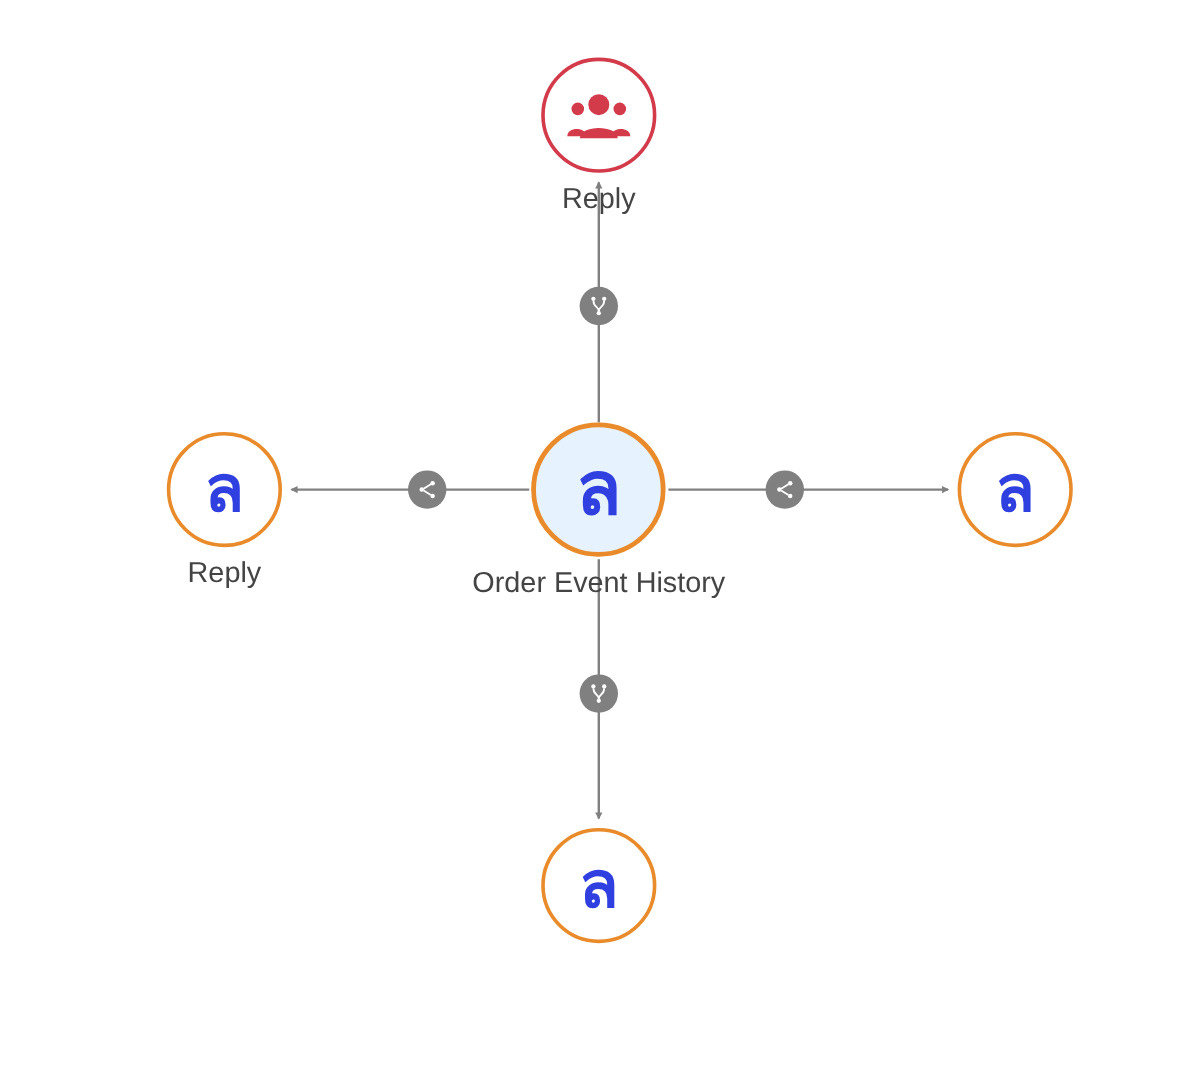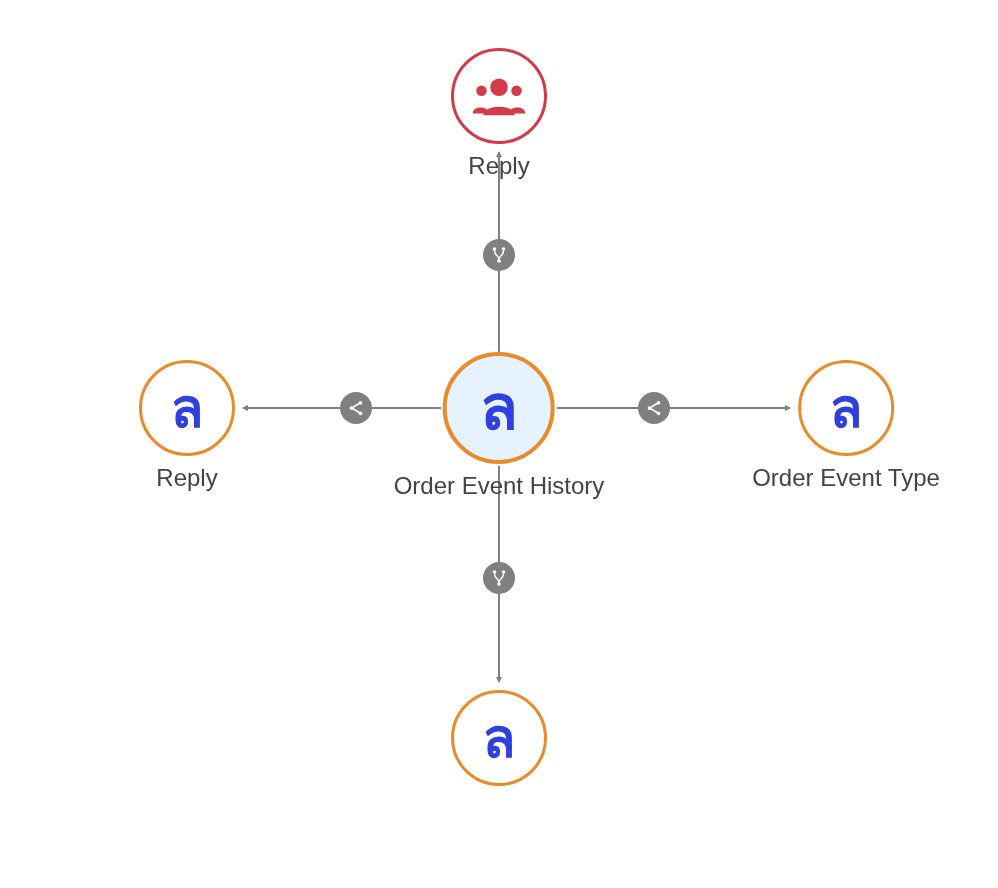--- a/index.html
+++ b/index.html
@@ -142,21 +142,20 @@
   <div class="node-circle" style="width:112px;height:112px;border:4px solid #e98b2a;background:#e6f2fe;">
     <span class="glyph" style="color:#2f3fe0;font-size:62px;">ล</span>
   </div>
   <div class="node-label">Order Event History</div>
 </div>
 
 <div class="node" style="left:846px; top:360px;">
   <div class="node-circle" style="width:96px;height:96px;border:3px solid #e98b2a;background:#ffffff;">
     <span class="glyph" style="color:#2f3fe0;">ล</span>
   </div>
-  <div class="node-label">Order Event Type</div>
 </div>
 
 <div class="node" style="left:499px; top:690px;">
   <div class="node-circle" style="width:96px;height:96px;border:3px solid #e98b2a;background:#ffffff;">
     <span class="glyph" style="color:#2f3fe0;">ล</span>
   </div>
 </div>
 
 </div>
 

